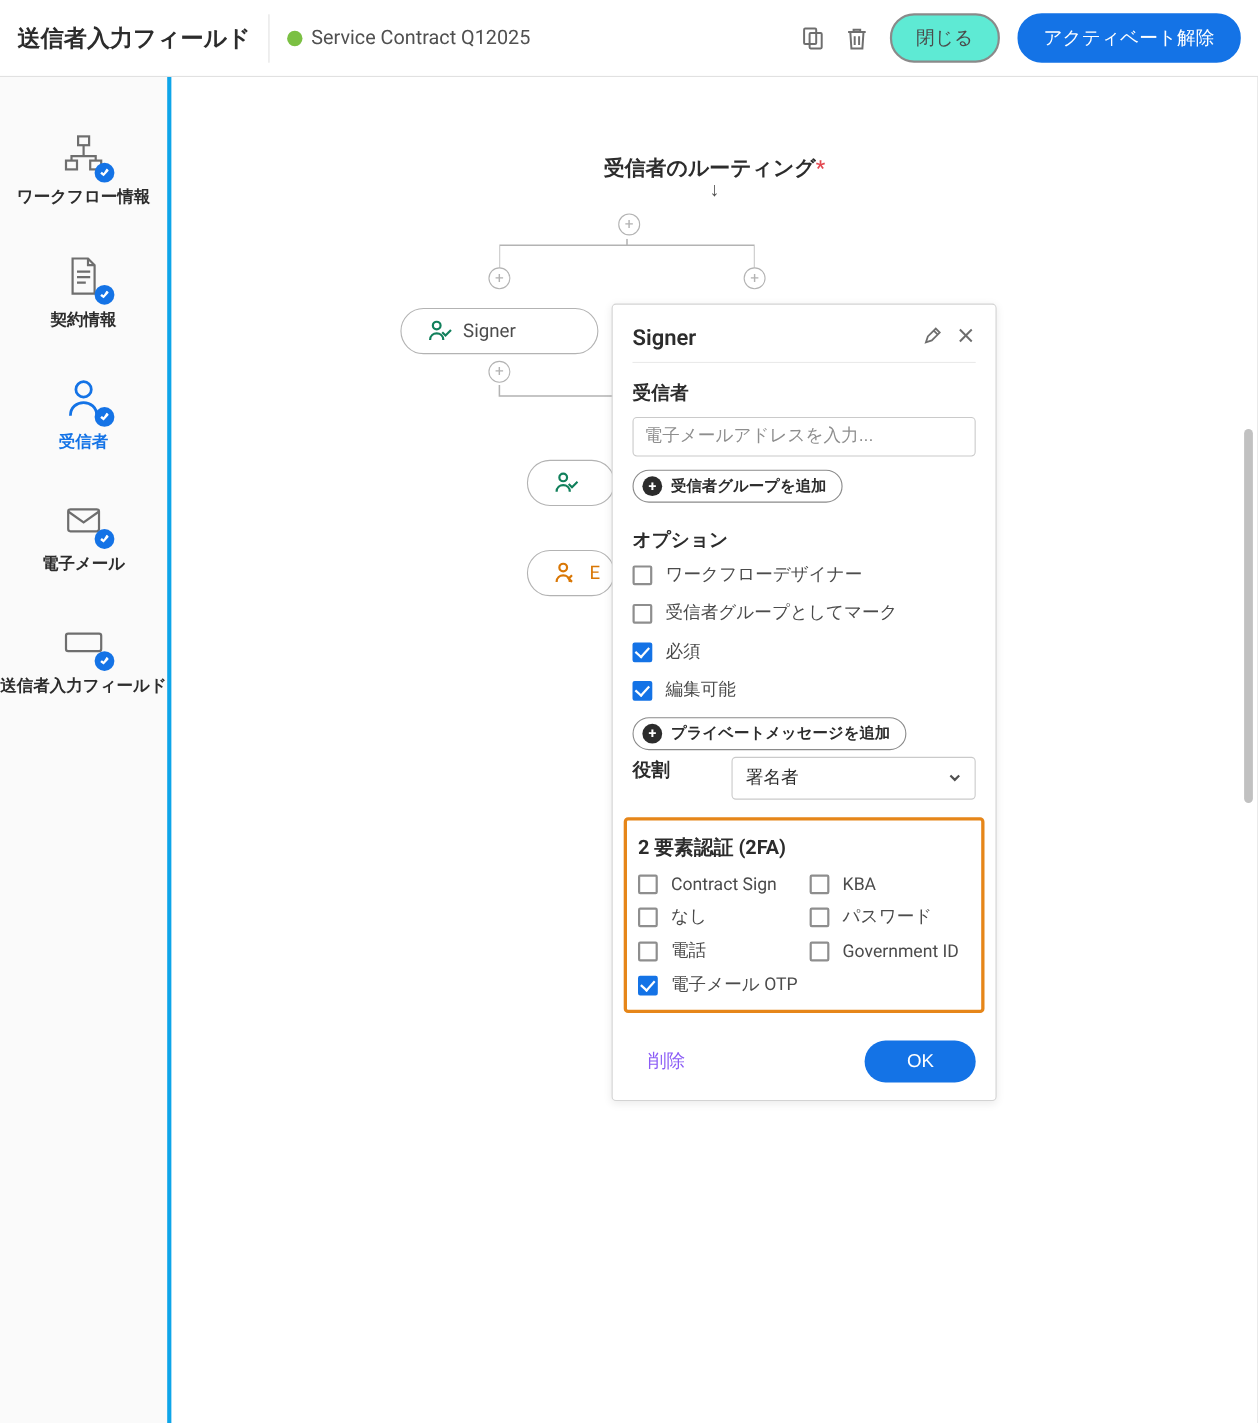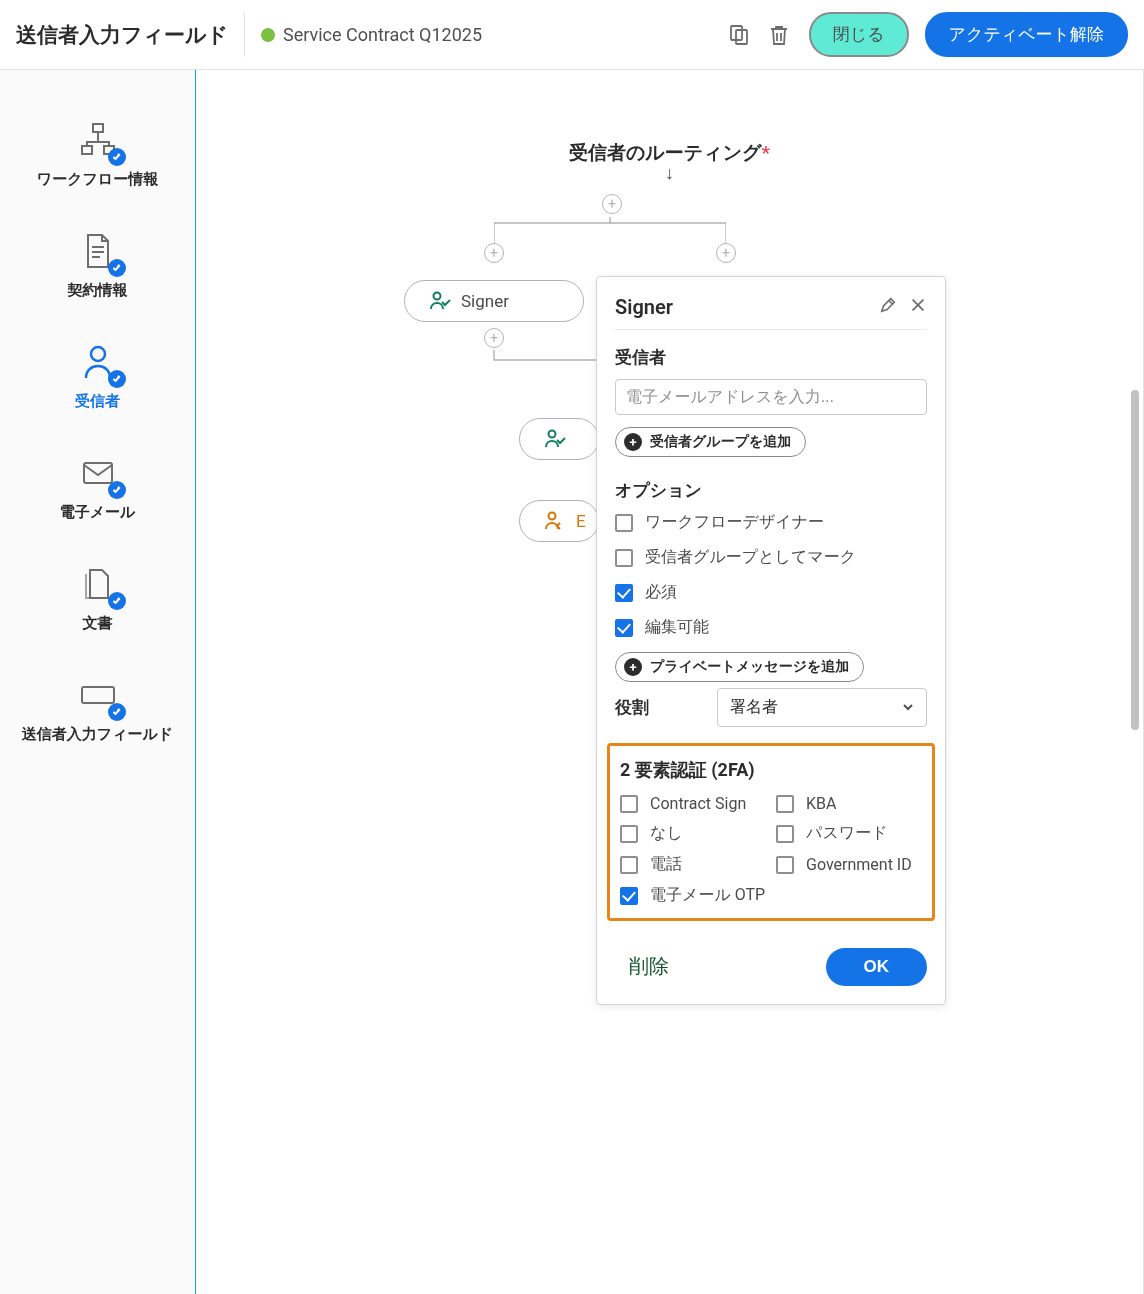--- a/index.html
+++ b/index.html
@@ -61,23 +61,23 @@
     border: 2px solid;
     background: #5eead4;
   }
   .btn-close { border-color: #8a8a8a; color: #4b4b4b; }
   .btn-update { border-color: #1473e6; color: #1473e6; }
   .btn-primary { border-color: #1473e6; background: #1473e6; color: #fff; }
 
   
   .layout { display: flex; height: calc(100% - 70px); }
   .sidebar {
-    width: 196px;
+    width: 156px;
     background: #fafafa;
-    border-right: 1px solid #0ea5e9;
+    border-right: 4px solid #0ea5e9;
     padding-top: 28px;
   }
   .side-item {
     display: flex;
     flex-direction: column;
     align-items: center;
     gap: 8px;
     padding: 20px 0;
     cursor: pointer;
     color: #2c2c2c;
@@ -262,22 +262,21 @@
     content: '';
     width: 6px; height: 10px;
     border: solid #fff;
     border-width: 0 2px 2px 0;
     transform: rotate(42deg) translate(-1px,-1px);
   }
   .check-label { font-size: 16px; color: #4b4b4b; }
 
   .role-row {
     display: flex;
-    align-items: center;
-    gap: 12px;
+    align-items: flex-start;
     margin-top: 6px;
     margin-bottom: 16px;
   }
   .role-label { font-size: 17px; font-weight: 600; color: #2c2c2c; width: 90px; }
   .select {
     flex: 1;
     border: 1px solid #cacaca;
     border-radius: 4px;
     padding: 8px 12px;
     font-size: 16px;
@@ -307,33 +306,33 @@
   }
   .twofa-grid .check-row { margin-bottom: 2px; }
 
   .panel-footer {
     display: flex;
     align-items: center;
     justify-content: space-between;
     margin-top: 24px;
   }
   .btn-delete {
-    color: #14532d;
-    font-size: 20px;
+    color: #8b5cf6;
+    font-size: 17px;
     cursor: pointer;
     padding: 8px 14px;
   }
   .btn-ok {
     background: #1473e6;
     color: #fff;
     border: none;
     border-radius: 20px;
     padding: 9px 38px;
     font-size: 17px;
-    font-weight: 700;
+    font-weight: 400;
     cursor: pointer;
   }
 </style>
 </head>
 <body>
 
 <div class="topbar">
   <div class="topbar-title">送信者入力フィールド</div>
   <div class="status">
     <span class="status-dot"></span>
@@ -401,30 +400,20 @@
       <div class="side-icon">
         <svg viewBox="0 0 40 40" fill="none" stroke="#6e6e6e" stroke-width="2">
           <rect x="6" y="10" width="28" height="20" rx="2"></rect>
             <path d="M6 12l14 10 14-10"></path>
         </svg>
         <div class="side-badge"></div>
       </div>
       <span>電子メール</span>
     </div>
 
-    <div class="side-item">
-      <div class="side-icon">
-        <svg viewBox="0 0 40 40" fill="none" stroke="#6e6e6e" stroke-width="2">
-          <path d="M12 6h12l6 6v22H12z"></path>
-            <path d="M8 10v24h18" stroke-opacity="0.6"></path>
-        </svg>
-        <div class="side-badge"></div>
-      </div>
-      <span>文書</span>
-    </div>
 
     <div class="side-item">
       <div class="side-icon">
         <svg viewBox="0 0 40 40" fill="none" stroke="#6e6e6e" stroke-width="2">
           <rect x="4" y="12" width="32" height="16" rx="2"></rect>
         </svg>
         <div class="side-badge"></div>
       </div>
       <span>送信者入力フィールド</span>
     </div>

